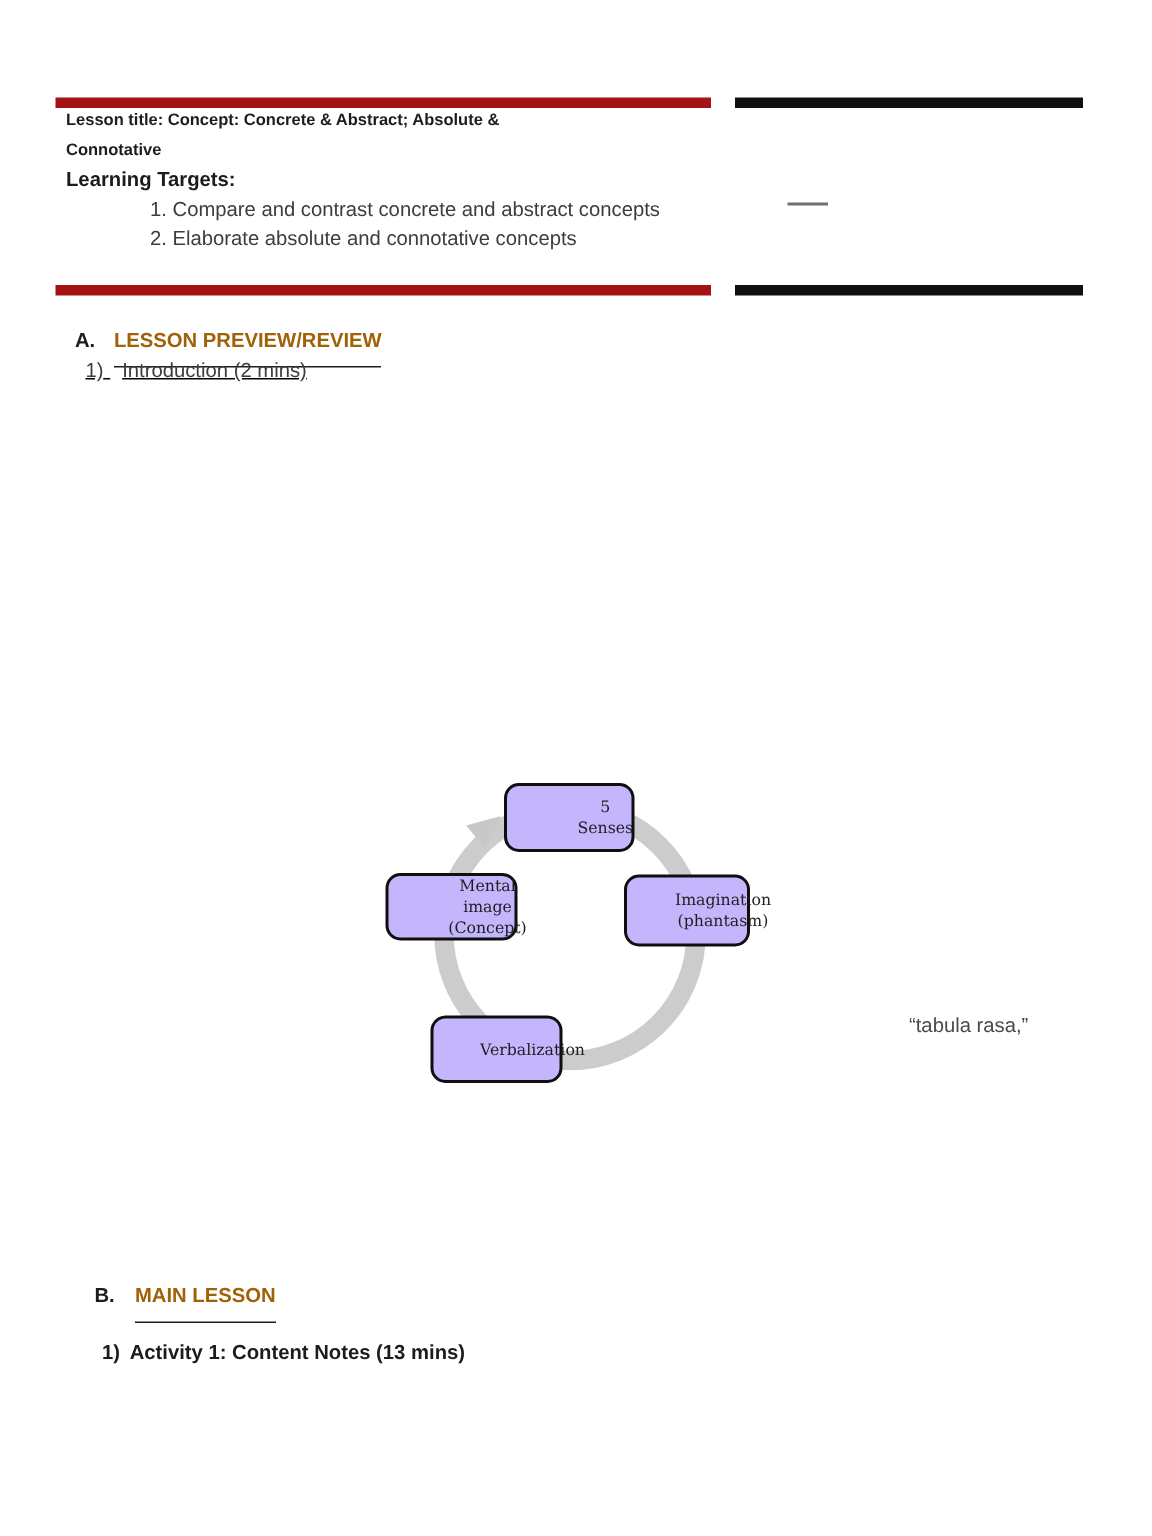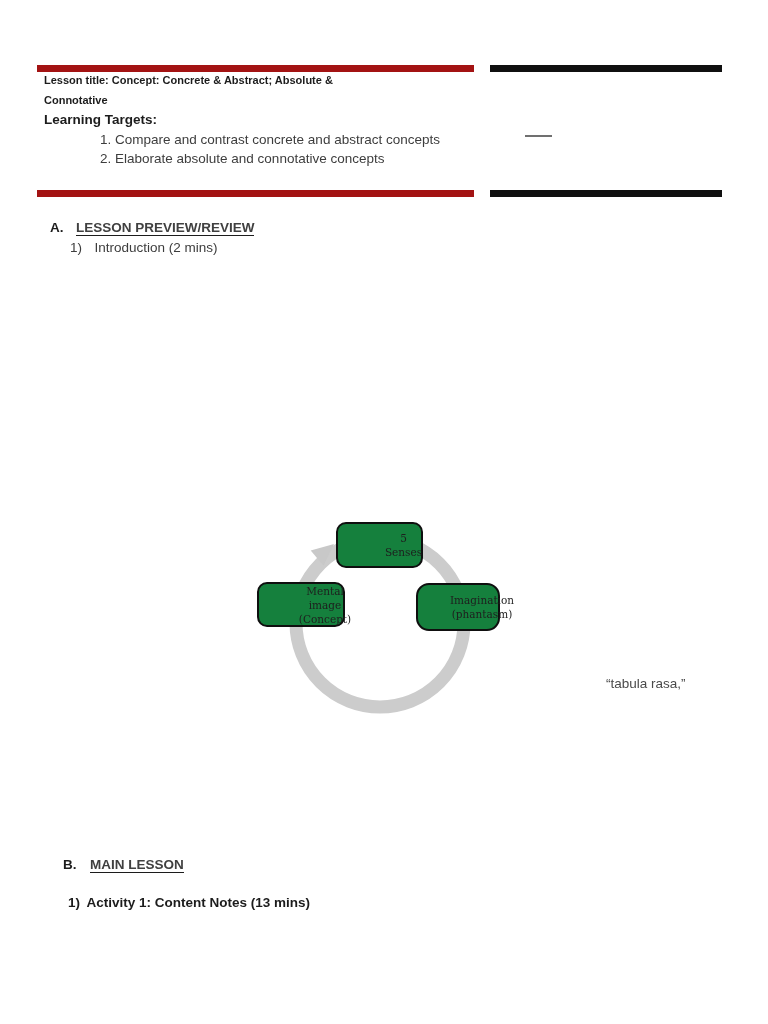--- a/index.html
+++ b/index.html
@@ -14,31 +14,31 @@
 
   
   .hdr-title{font-weight:bold;color:#1c1c1c;font-size:11px;line-height:19.5px;}
   .hdr-label{font-weight:bold;color:#1c1c1c;font-size:13.5px;line-height:19.5px;}
   .hdr-item{color:#3d3d3d;font-size:13.5px;line-height:19.5px;}
 
   .dash{position:absolute;background:#707070;}
 
   
   .sec-letter{font-weight:bold;color:#1c1c1c;font-size:13.5px;}
-  .sec-title{font-weight:bold;color:#404040;font-size:13.5px;
-             border-bottom:1.5px solid #1c1c1c;padding-bottom:0;}
+  .sec-title{font-weight:bold;color:#a16207;font-size:13.5px;
+             border-bottom:1.5px solid #1c1c1c;padding-bottom:10px;}
   .sec-item-num{color:#3d3d3d;font-size:13.5px;}
   .sec-item-text{color:#3d3d3d;font-size:13.5px;}
   .bold-item{font-weight:bold;color:#1c1c1c;}
 
   
   .diagram{position:absolute;left:250px;top:510px;width:260px;height:220px;}
   .diagram svg{position:absolute;left:0;top:0;}
   .node{
-    position:absolute;background:#15803d;border:2.5px solid #0f0f0f;border-radius:10px;
+    position:absolute;background:#c4b5fd;border:2.5px solid #0f0f0f;border-radius:10px;
     display:flex;flex-direction:column;align-items:center;justify-content:center;
     font-family:"DejaVu Serif",serif;font-size:10.5px;line-height:14px;color:#1e1e1e;
     text-align:center;box-sizing:border-box;padding-left:48px;
   }
 
   .quote{position:absolute;color:#4a4a4a;font-size:13.5px;}
 </style>
 </head>
 <body>
 
@@ -55,41 +55,44 @@
 
 <div class="dash" style="left:525px;top:135px;width:27px;height:2px;"></div>
 
 <div class="bar bar-red" style="left:37px;top:190px;width:437px;"></div>
 <div class="bar bar-black" style="left:490px;top:190px;width:232px;"></div>
 
 <div class="abs" style="left:50px;top:218px;">
   <span class="sec-letter">A.</span>
   <span class="sec-title" style="margin-left:8px;">LESSON PREVIEW/REVIEW</span>
 </div>
-<div class="abs" style="left:70px;top:238px;">
+<div class="abs" style="left:57px;top:238px;text-decoration:underline;">
   <span class="sec-item-num">1)</span>
   <span class="sec-item-text" style="margin-left:8px;">Introduction (2 mins)</span>
 </div>
 
 <div class="diagram">
   <svg width="260" height="220" viewBox="0 0 260 220">
     <circle cx="130" cy="113" r="84" fill="none" stroke="#cccccc" stroke-width="13"></circle>
     <polygon points="84,34 73.5,55.8 60.7,40.4" fill="#c8c8c8"></polygon>
   </svg>
 
   <div class="node" style="left:86px;top:12px;width:87px;height:46px;">
     <span>5 Senses</span>
   </div>
 
-  <div class="node" style="left:166px;top:73px;width:84px;height:48px;border-radius:13px;">
+  <div class="node" style="left:166px;top:73px;width:84px;height:48px;">
     <span>Imagination</span>
     <span>(phantasm)</span>
   </div>
 
 
+  <div class="node" style="left:37px;top:167px;width:88px;height:45px;">
+    <span>Verbalization</span>
+  </div>
 
   <div class="node" style="left:7px;top:72px;width:88px;height:45px;justify-content:center;">
     <span>Mental image</span>
     <span>(Concept)</span>
   </div>
 </div>
 
 <div class="quote" style="left:606px;top:676px;">“tabula rasa,”</div>
 
 <div class="abs" style="left:49px;top:855px;margin-left:14px;">

